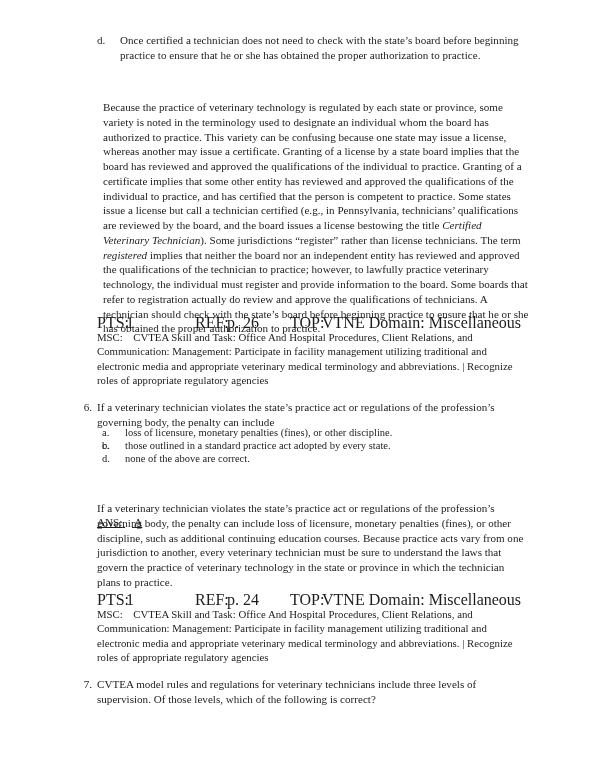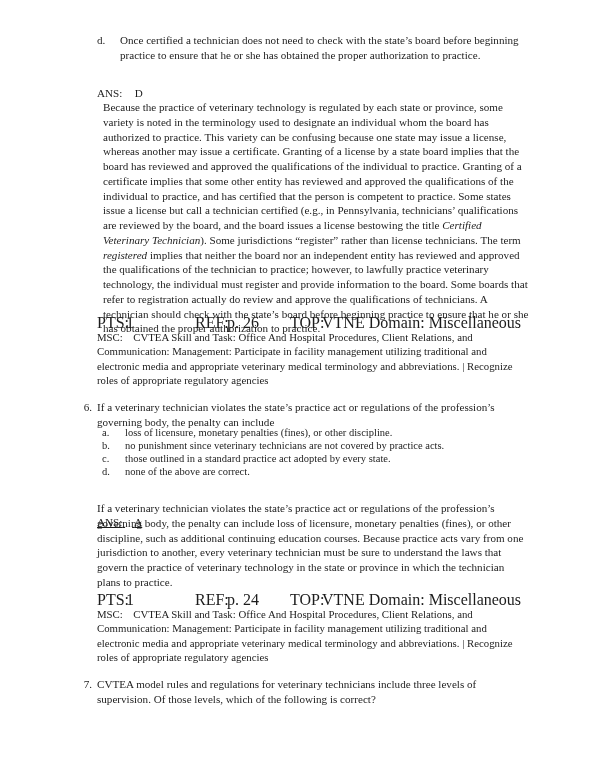--- a/index.html
+++ b/index.html
@@ -106,25 +106,20 @@
 
 <div class="page">
 
   <div class="body-text" style="left:97px; top:33px; width:424px;">
     <div class="big-opt-row">
       <span class="ltr">d.</span>
       <span>Once certified a technician does not need to check with the state’s board before beginning practice to ensure that he or she has obtained the proper authorization to practice.</span>
     </div>
   </div>
 
-  <div class="body-text" style="left:97px; top:86px; width:430px;">
-    <span>ANS:</span>
-    <span style="display:inline-block;width:7px;"></span>
-    <span>D</span>
-  </div>
 
   <div class="body-text" style="left:103px; top:100px; width:427px;">
     <span>Because the practice of veterinary technology is regulated by each state or province, some variety is noted in the terminology used to designate an individual whom the board has authorized to practice. This variety can be confusing because one state may issue a license, whereas another may issue a certificate. Granting of a license by a state board implies that the board has reviewed and approved the qualifications of the individual to practice. Granting of a certificate implies that some other entity has reviewed and approved the qualifications of the individual to practice, and has certified that the person is competent to practice. Some states issue a license but call a technician certified (e.g., in Pennsylvania, technicians’ qualifications are reviewed by the board, and the board issues a license bestowing the title </span><i>Certified Veterinary Technician</i><span>). Some jurisdictions “register” rather than license technicians. The term </span><i>registered</i><span> implies that neither the board nor an independent entity has reviewed and approved the qualifications of the technician to practice; however, to lawfully practice veterinary technology, the individual must register and provide information to the board. Some boards that refer to registration actually do review and approve the qualifications of technicians. A technician should check with the state’s board before beginning practice to ensure that he or she has obtained the proper authorization to practice.</span>
   </div>
 
   <div class="meta-text" style="left:97px; top:316px; width:430px;">
     <div class="ptsline" style="height:14.4px;">
       <span class="c-pts">PTS:</span>
       <span class="c-pts-v">1</span>
       <span class="c-ref">REF:</span>
@@ -147,21 +142,20 @@
     </div>
   </div>
 
   <div class="opt-text" style="left:102px; top:426px; width:420px;">
     <div class="opt-row">
       <span class="ltr">a.</span>
       <span>loss of licensure, monetary penalties (fines), or other discipline.</span>
     </div>
     <div class="opt-row">
       <span class="ltr">b.</span>
-      <span>no punishment since veterinary technicians are not covered by practice acts.</span>
     </div>
     <div class="opt-row">
       <span class="ltr">c.</span>
       <span>those outlined in a standard practice act adopted by every state.</span>
     </div>
     <div class="opt-row">
       <span class="ltr">d.</span>
       <span>none of the above are correct.</span>
     </div>
   </div>

